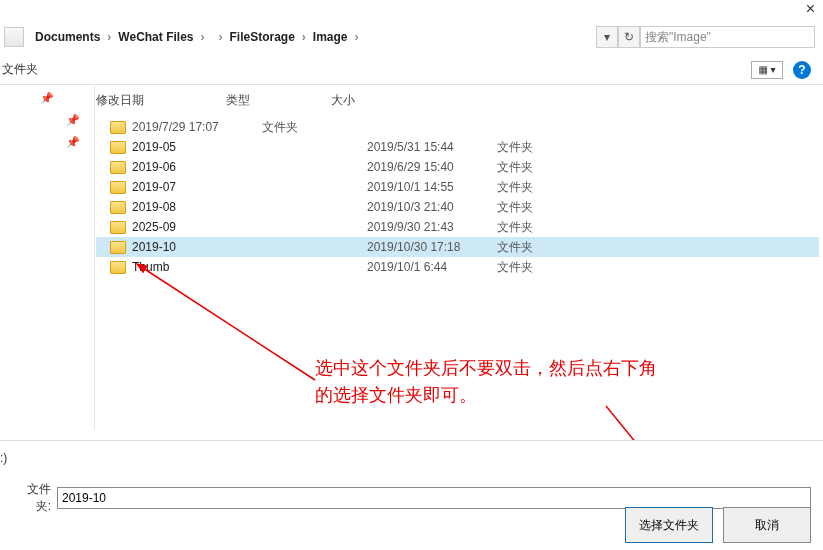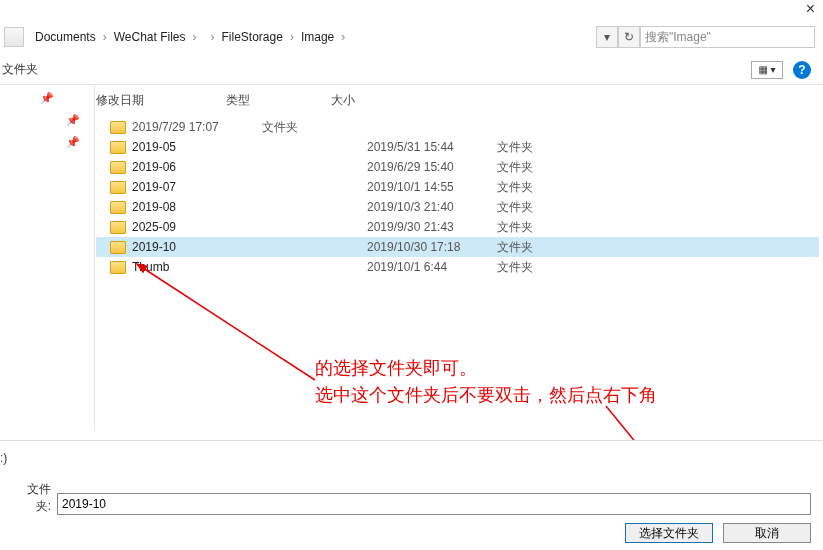--- a/index.html
+++ b/index.html
@@ -2,21 +2,21 @@
 <html><head>
 <meta charset="utf-8">
 <style>
 * { box-sizing: border-box; margin: 0; padding: 0; }
 body { font-family: "Microsoft YaHei", Arial, sans-serif; font-size: 12px; background: #fff; width: 823px; height: 550px; position: relative; overflow: hidden; }
 
 .titlebar-close { position: absolute; top: 0; right: 8px; font-size: 16px; color: #333; }
 
 .nav-row { position: absolute; top: 23px; left: 0; right: 0; height: 28px; display: flex; align-items: center; }
 .nav-arrow { width: 20px; height: 20px; border: 1px solid #ccc; margin-left: 4px; background: linear-gradient(#f8f8f8,#e8e8e8); }
-.breadcrumb { flex: 1; display: flex; align-items: center; padding: 0 4px; height: 24px; margin: 0 4px; }
+.breadcrumb { flex: 1; display: flex; align-items: center; padding: 0 4px; height: 24px; margin: 0 4px; font-weight: bold; }
 .bc-item { padding: 0 3px; color: #222; }
 .bc-sep { color: #888; padding: 0 4px; }
 .nav-btns { display: flex; gap: 0; }
 .nav-small { width: 22px; height: 22px; border: 1px solid #ccc; background: #f4f4f4; display:flex; align-items:center; justify-content:center; color:#555;}
 .search-box { width: 175px; height: 22px; border: 1px solid #ccc; margin-right: 8px; padding: 0 4px; display:flex; align-items:center; color:#888; }
 
 .toolbar { position: absolute; top: 55px; left: 0; right: 0; height: 30px; border-bottom: 1px solid #e0e0e0; display: flex; align-items: center; }
 .tool-left { padding-left: 2px; color: #333; }
 .tool-right { margin-left: auto; display: flex; align-items: center; gap: 10px; padding-right: 12px; }
 .view-icon { width: 32px; height: 18px; border: 1px solid #aaa; display:flex; align-items:center; justify-content:center; font-size:10px; color:#333;}
@@ -37,25 +37,25 @@
 .folder-icon { width: 16px; height: 13px; background: linear-gradient(#fce38a,#f5c542); border: 1px solid #d4a017; border-radius: 1px; margin: 0 6px 0 14px; }
 .row-name { width: 235px; }
 .row-date { width: 130px; color: #555; }
 .row-type { width: 105px; color: #555; }
 .row-size { width: 80px; }
 
 .annotation { position: absolute; font-family: "SimSun", serif; font-size: 18px; color: #e60000; line-height: 1.5; }
 
 .bottom-area { position: absolute; left: 0; right: 0; bottom: 28px; height: 82px; border-top: 1px solid #ddd; background: #fff; }
 .cs-label { position:absolute; top:10px; left:0; font-size:12px; color:#333; }
-.field-row { position: absolute; top: 40px; left: 12px; right: 12px; display: flex; align-items: flex-end; }
+.field-row { position: absolute; top: 40px; left: 12px; right: 12px; display: flex; align-items: center; }
 .field-label { width: 45px; text-align: right; padding-right: 6px; color: #333; }
 .field-input { flex: 1; height: 22px; border: 1px solid #888; padding: 0 4px; font-size: 12px; }
 .btn-row { position: absolute; bottom: 7px; right: 12px; display: flex; gap: 10px; }
-.btn { width: 88px; height: 20px; border: 1px solid #888; background: #efefef; display:flex; align-items:center; justify-content:center; font-size:12px; cursor:pointer;}
+.btn { width: 88px; height: 36px; border: 1px solid #888; background: #efefef; display:flex; align-items:center; justify-content:center; font-size:12px; cursor:pointer;}
 .btn.primary { border: 1.5px solid #1a6fb0; }
 
 .arrow-svg { position:absolute; pointer-events:none; }
 </style>
 </head>
 <body>
 
 <span class="titlebar-close">×</span>
 
 <div class="nav-row">
@@ -161,22 +161,22 @@
 <svg class="arrow-svg" style="top:260px; left:135px;" width="190" height="130">
   <defs>
       <marker id="ah1" markerWidth="10" markerHeight="10" refX="2" refY="3" orient="auto">
         <path d="M0,0 L0,6 L8,3 z" fill="#e60000"></path>
       </marker>
     </defs>
   <line x1="180" y1="120" x2="8" y2="8" stroke="#e60000" stroke-width="1.5" marker-end="url(#ah1)"></line>
 </svg>
 
 <div class="annotation" style="top:355px; left:315px;">
+  <div>选中这个文件夹后不要双击，然后点右下角</div>
   <div>的选择文件夹即可。</div>
-  <div>选中这个文件夹后不要双击，然后点右下角</div>
 </div>
 
 <svg class="arrow-svg" style="top:400px; left:600px;" width="110" height="100">
   <defs>
       <marker id="ah2" markerWidth="10" markerHeight="10" refX="2" refY="3" orient="auto">
         <path d="M0,0 L0,6 L8,3 z" fill="#e60000"></path>
       </marker>
     </defs>
   <line x1="6" y1="6" x2="68" y2="82" stroke="#e60000" stroke-width="1.5" marker-end="url(#ah2)"></line>
 </svg>

